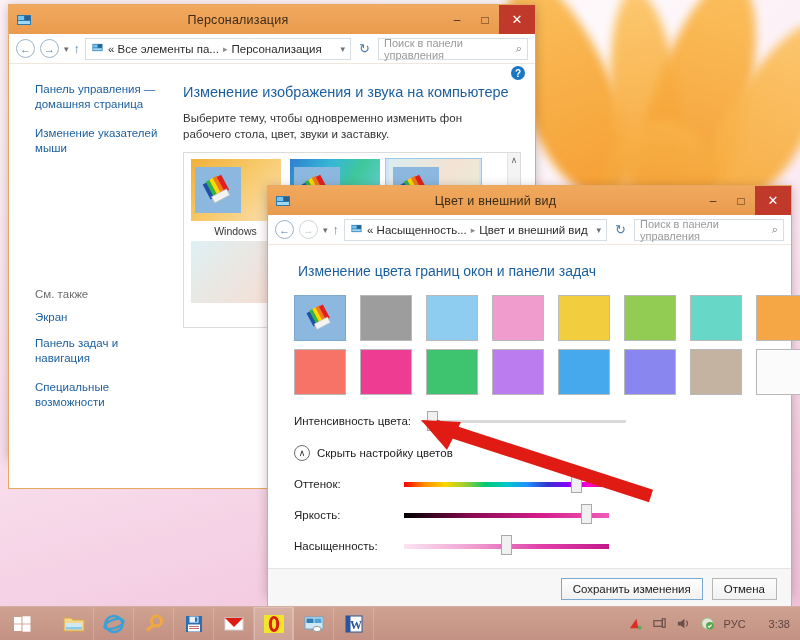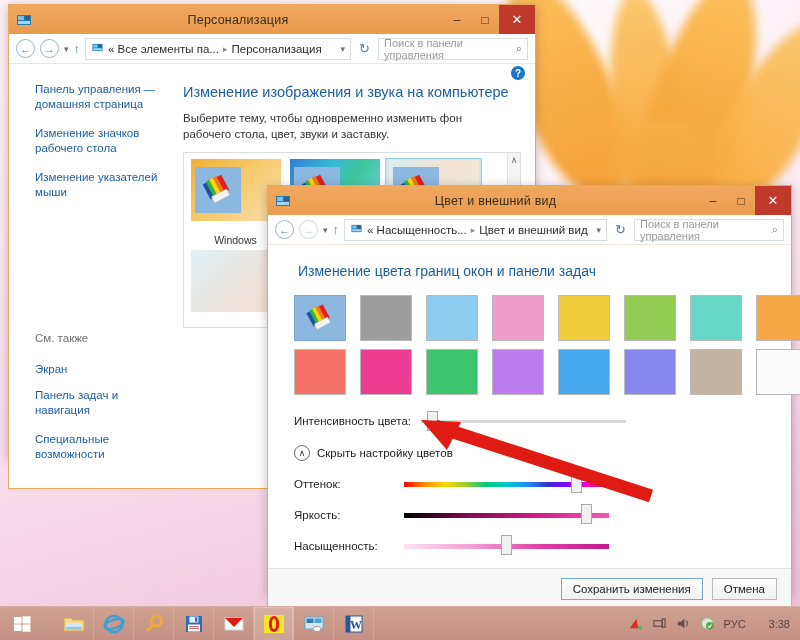--- a/index.html
+++ b/index.html
@@ -62,34 +62,34 @@
   .crumbs .cdd { color:#6f6f6f; font-size:9px;}
   .refresh { color:#4d7ea8; font-size:13px; padding:0 3px;}
   .searchbox { width:150px; height:22px; border:1px solid #d6dde3; display:flex; align-items:center;
                padding:0 5px; color:#9a9a9a; font-size:11px; }
   .searchbox .mag { margin-left:auto; color:#6d7d8a; }
   
   .w1body { display:flex; height:calc(100% - 61px); background:#fff;}
   .w1side { width:170px; padding:18px 12px 10px 26px; }
   .slink { color:#1b5e9e; font-size:11.5px; line-height:15px; margin-bottom:14px; cursor:pointer;}
   .slink.home { color:#1b5e9e; }
-  .seealso { color:#6d6d6d; font-size:11.5px; margin-bottom:18px;}
+  .seealso { color:#6d6d6d; font-size:11.5px; margin-bottom:10px;}
   .w1main { flex:1; padding:8px 14px 0 4px; position:relative;}
   .helpq { position:absolute; right:10px; top:2px; width:14px;height:14px;border-radius:50%;
            background:#1b76c4; color:#fff; font-size:10px; font-weight:bold;
            display:flex;align-items:center;justify-content:center;}
   .w1h1 { color:#1b5e9e; font-size:14.5px; margin:12px 0 10px; font-weight:normal;}
   .w1p { color:#333; font-size:11.5px; line-height:16px; margin-bottom:10px; max-width:330px;}
   .themebox { border:1px solid #dcdcdc; height:176px; position:relative; overflow:hidden; background:#fff;}
   .tscroll { position:absolute; right:0; top:0; width:13px; height:100%; background:#f4f4f4; border-left:1px solid #e3e3e3;}
   .tscroll .ar { text-align:center; font-size:9px; color:#6d6d6d; padding-top:2px;}
   .tgrid { display:flex; flex-wrap:wrap; padding:6px 4px; gap:4px;}
   .titem { width:95px; text-align:center; }
   .tthumb { width:90px; height:62px; margin:0 auto; position:relative; overflow:hidden;}
-  .tlabel { font-size:10.5px; color:#333; margin-top:13px;}
+  .tlabel { font-size:10.5px; color:#333; margin-top:4px;}
   .titem.sel { background:#cfe5f7; outline:1px solid #9cc8ea;}
   .palette { position:absolute; left:4px; top:8px; width:46px; height:46px;
              background:#8cb8e0; display:flex; align-items:center; justify-content:center;}
   
   .w2body { background:#fff; height:calc(100% - 61px); display:flex; flex-direction:column;}
   .w2h1 { color:#1b5e9e; font-size:14px; padding:18px 0 0 30px; font-weight:normal;}
   .swgrid { padding:16px 0 0 26px; display:grid; grid-template-columns:repeat(8,58px); gap:8px 8px;}
   .sw { width:52px; height:46px; border:1px solid #b9b9b9; cursor:pointer;}
   .sw.auto { background:#8cb8e0; display:flex;align-items:center;justify-content:center; border-color:#7fa8cd;}
   .sw.white { background:#fbfbfb; }
@@ -169,21 +169,20 @@
       <span class="refresh">↻</span>
       <span class="searchbox">
         <span>Поиск в панели управления</span>
         <span class="mag">⌕</span>
       </span>
     </div>
 
     <div class="w1body">
       <div class="w1side">
         <div class="slink home">Панель управления — домашняя страница</div>
-        <div class="slink">Изменение значков рабочего стола</div>
         <div class="slink">Изменение указателей мыши</div>
         <div style="height:118px"></div>
         <div class="seealso">См. также</div>
         <div class="slink" style="margin-bottom:11px">Экран</div>
         <div class="slink" style="">Панель задач и навигация</div>
         <div class="slink">Специальные возможности</div>
       </div>
 
       <div class="w1main">
         <div class="helpq">?</div>

